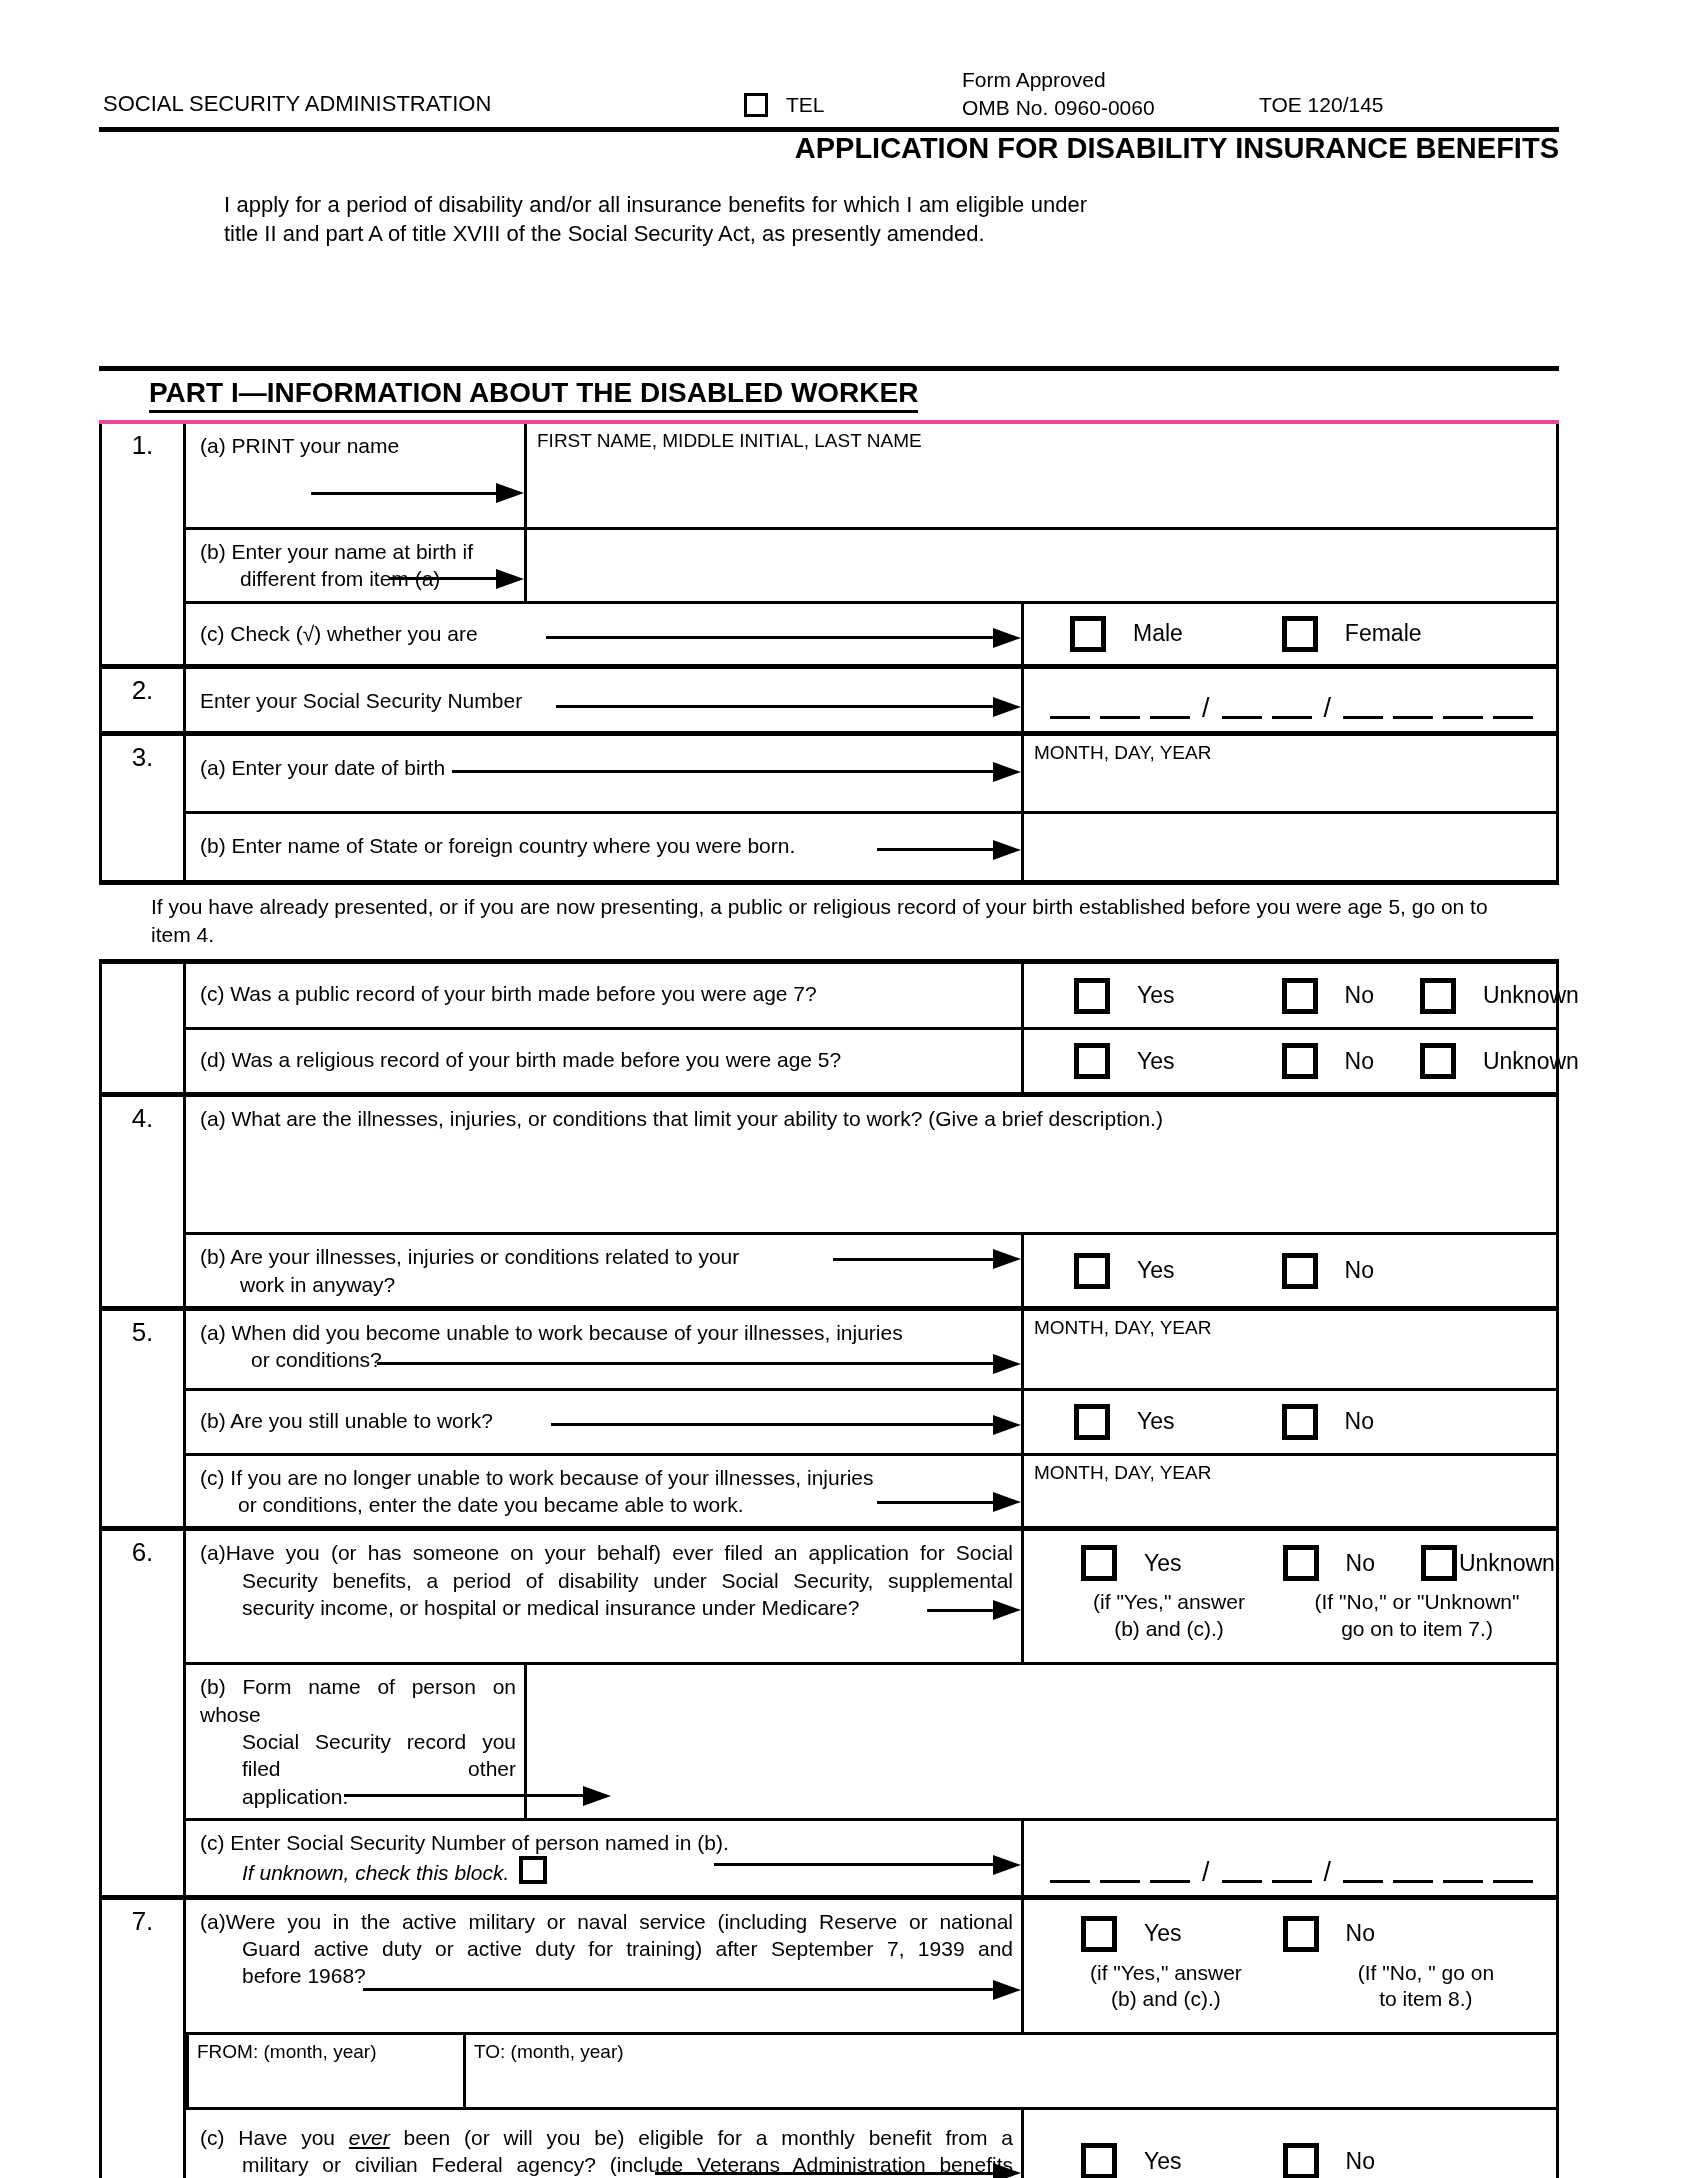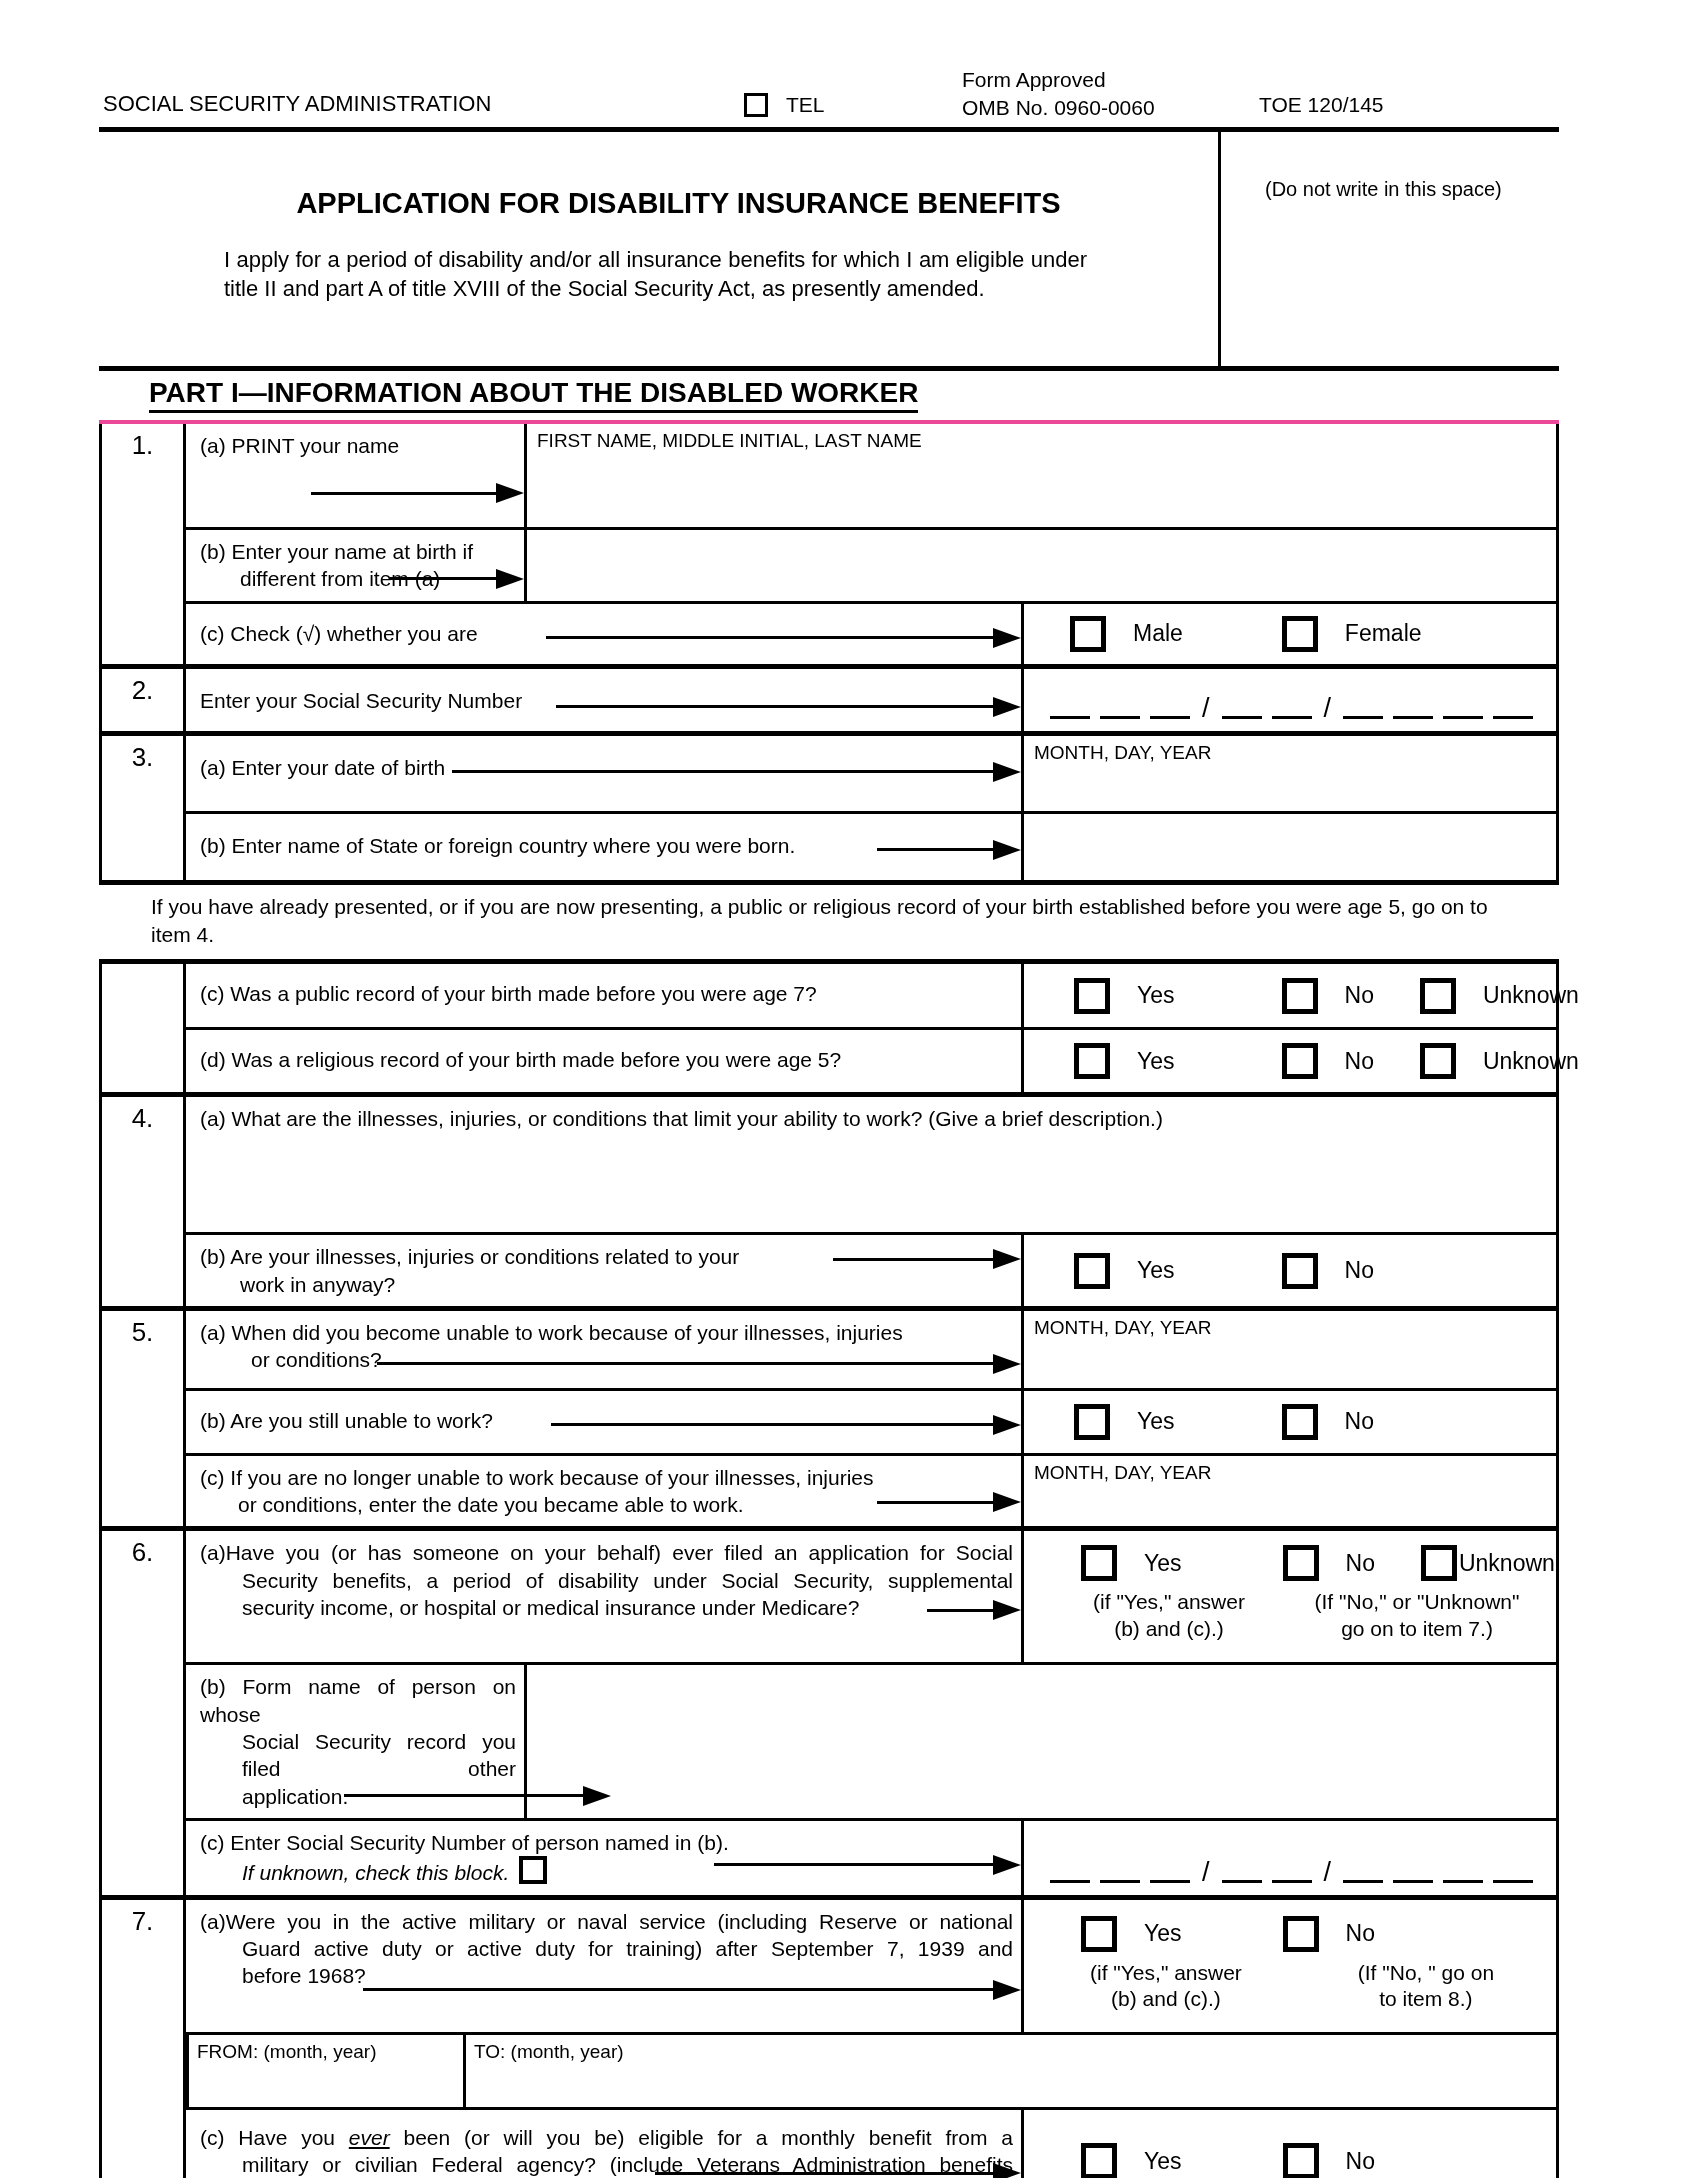--- a/index.html
+++ b/index.html
@@ -9,21 +9,21 @@
   
   .hdr{position:relative;height:127px;border-bottom:5px solid #000}
   .hdr .agency{position:absolute;left:4px;bottom:10px;font-size:22px}
   .hdr .telwrap{position:absolute;left:645px;bottom:10px;display:flex;align-items:center;gap:18px;font-size:21px}
   .telcb{width:18px;height:18px;border:3px solid #000}
   .hdr .fa{position:absolute;left:863px;bottom:6px;font-size:21px;line-height:1.3}
   .hdr .toe{position:absolute;left:1160px;bottom:10px;font-size:21px}
   
   .top{display:flex;height:234px}
   .topleft{flex:1;position:relative}
-  .ftitle{margin-top:55px;text-align:center;padding-left:40px;font-size:29px;font-weight:bold}
+  .ftitle{text-align:right;padding-left:40px;font-size:29px;font-weight:bold}
   .intro{margin:26px 0 0 125px;width:863px;font-size:22px;line-height:1.3;text-align:justify}
   .dnw{width:341px;border-left:3px solid #000;box-sizing:border-box;padding:46px 0 0 44px;font-size:20px}
   
   .ph{border-top:5px solid #000;border-bottom:4px solid #ec4899;padding:6px 0 7px 50px;font-size:28px;font-weight:bold}
   .ph span{display:inline-block;border-bottom:3px solid #000;padding-bottom:1px}
   
   .item{display:flex;border-left:3px solid #000;border-right:3px solid #000;box-sizing:border-box}
   .bt5{border-top:5px solid #000}
   .bb5{border-bottom:5px solid #000}
   .gut{width:84px;flex:none;border-right:3px solid #000;box-sizing:border-box;font-size:26px;text-align:center;padding-top:6px}
@@ -77,23 +77,20 @@
       <div>OMB No. 0960-0060</div>
     </div>
     <div class="toe">TOE 120/145</div>
   </div>
 
   <div class="top">
     <div class="topleft">
       <div class="ftitle">APPLICATION FOR DISABILITY INSURANCE BENEFITS</div>
       <div class="intro">I apply for a period of disability and/or all insurance benefits for which I am eligible under title II and part A of title XVIII of the Social Security Act, as presently amended.</div>
     </div>
-    <div class="dnw">
-      <span>(Do not write in this space)</span>
-    </div>
   </div>
 
   <div class="ph">
     <span>PART I—INFORMATION ABOUT THE DISABLED WORKER</span>
   </div>
 
   <div class="item">
     <div class="gut">1.</div>
     <div class="body">
       <div class="sub" style="min-height:103px">

